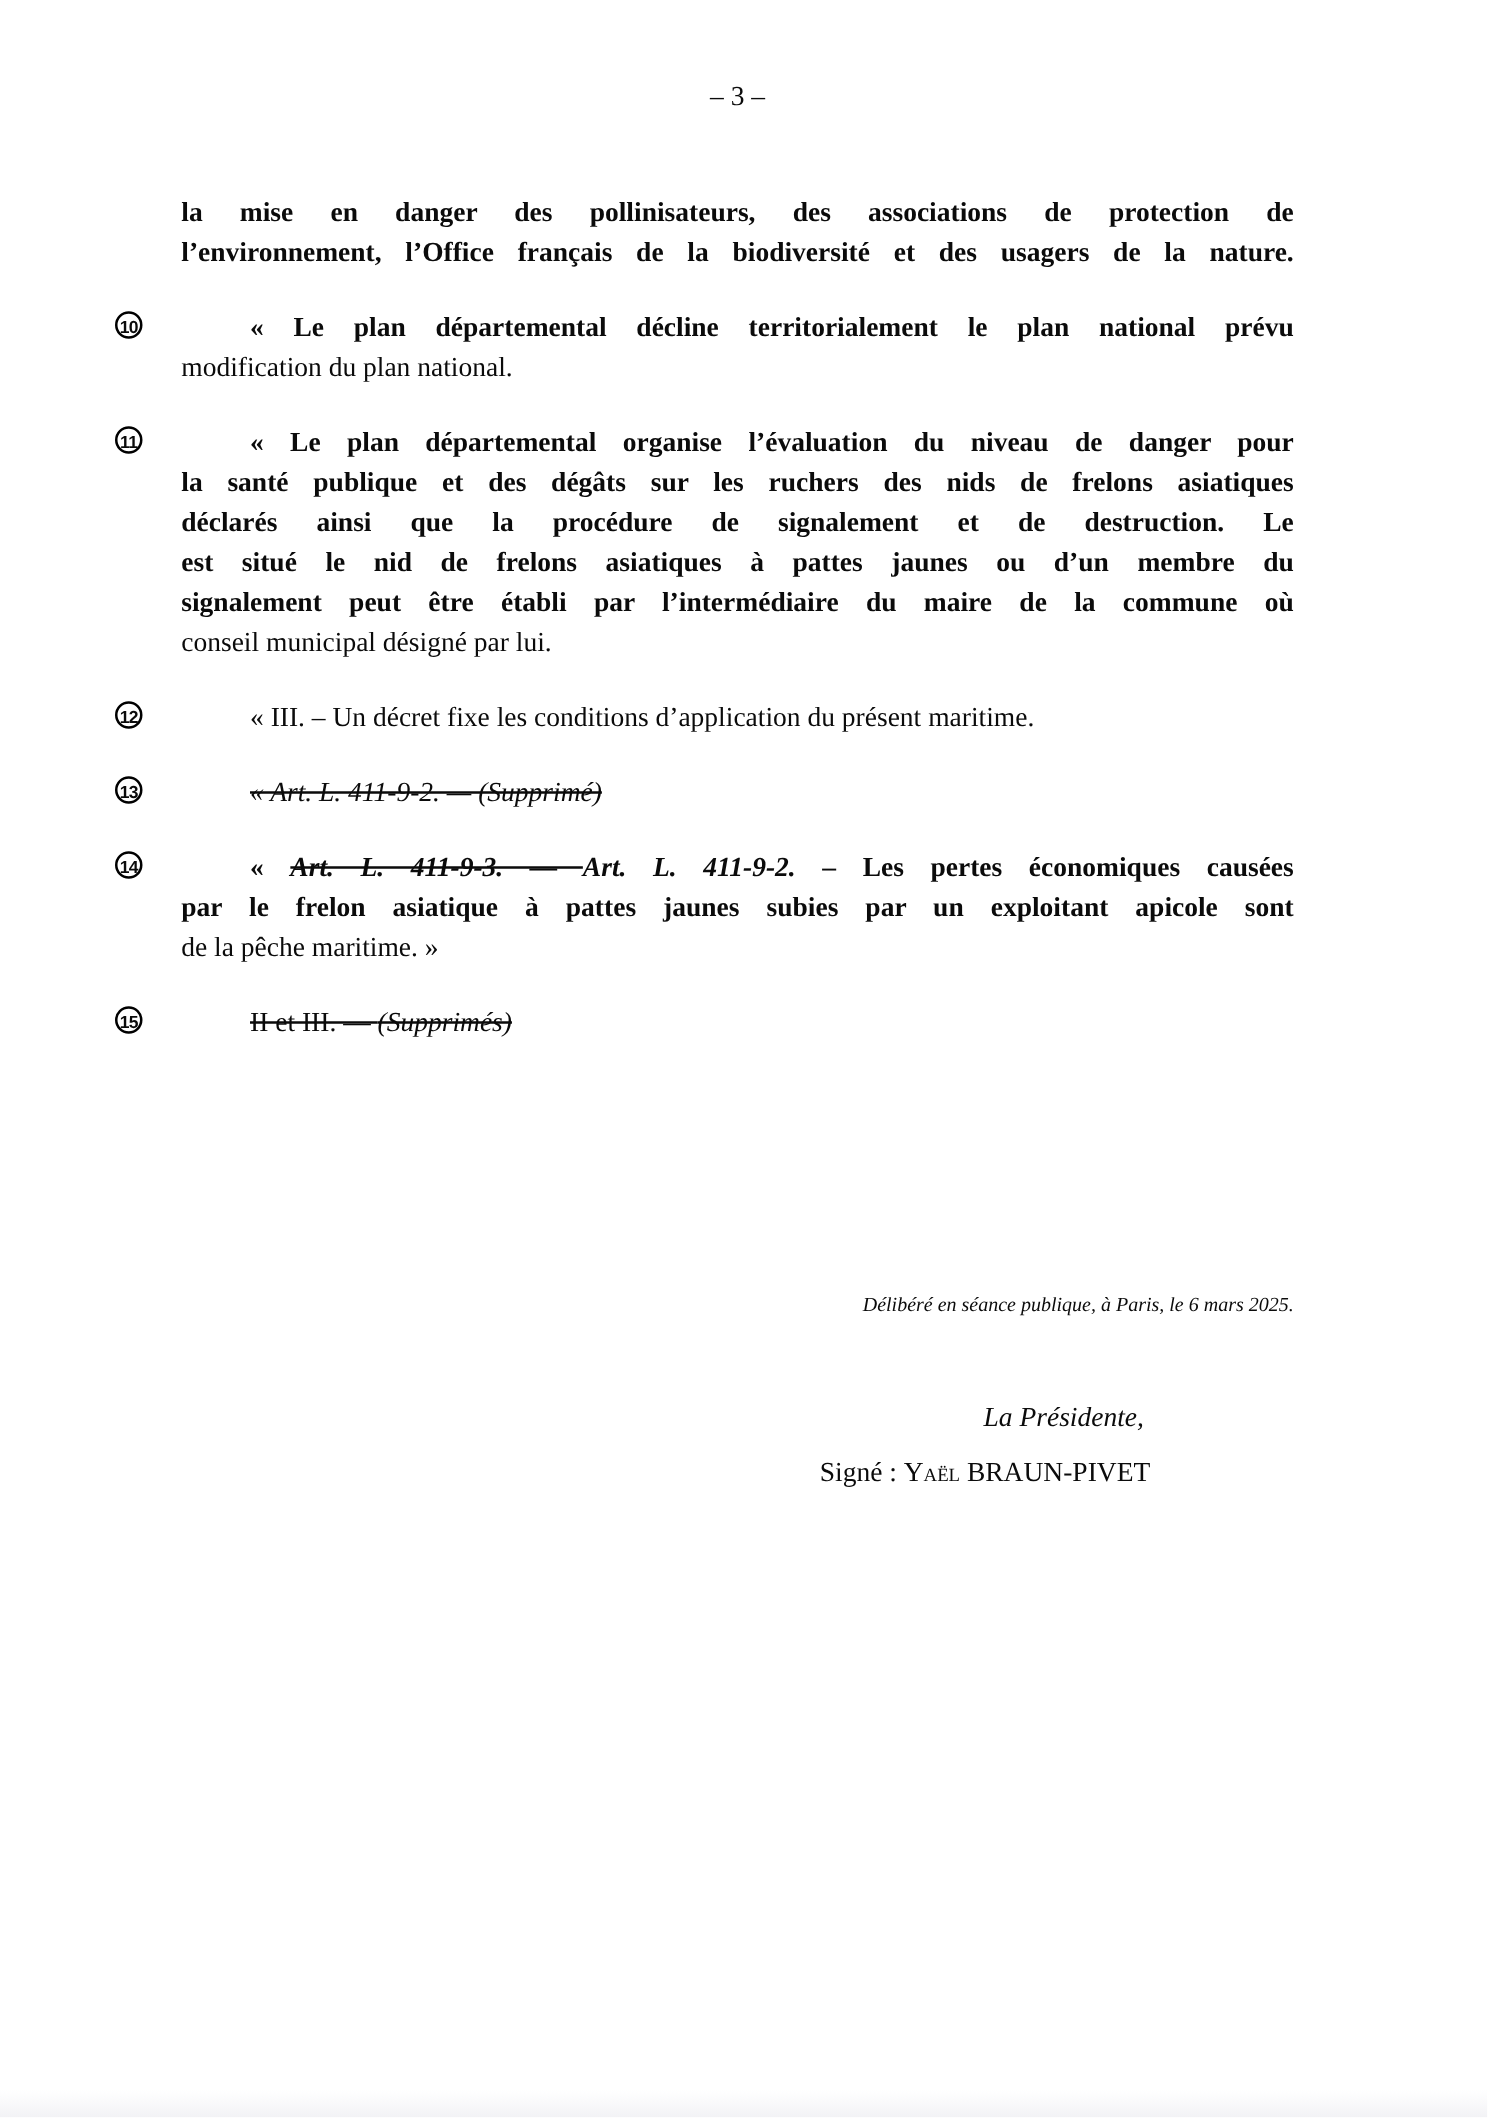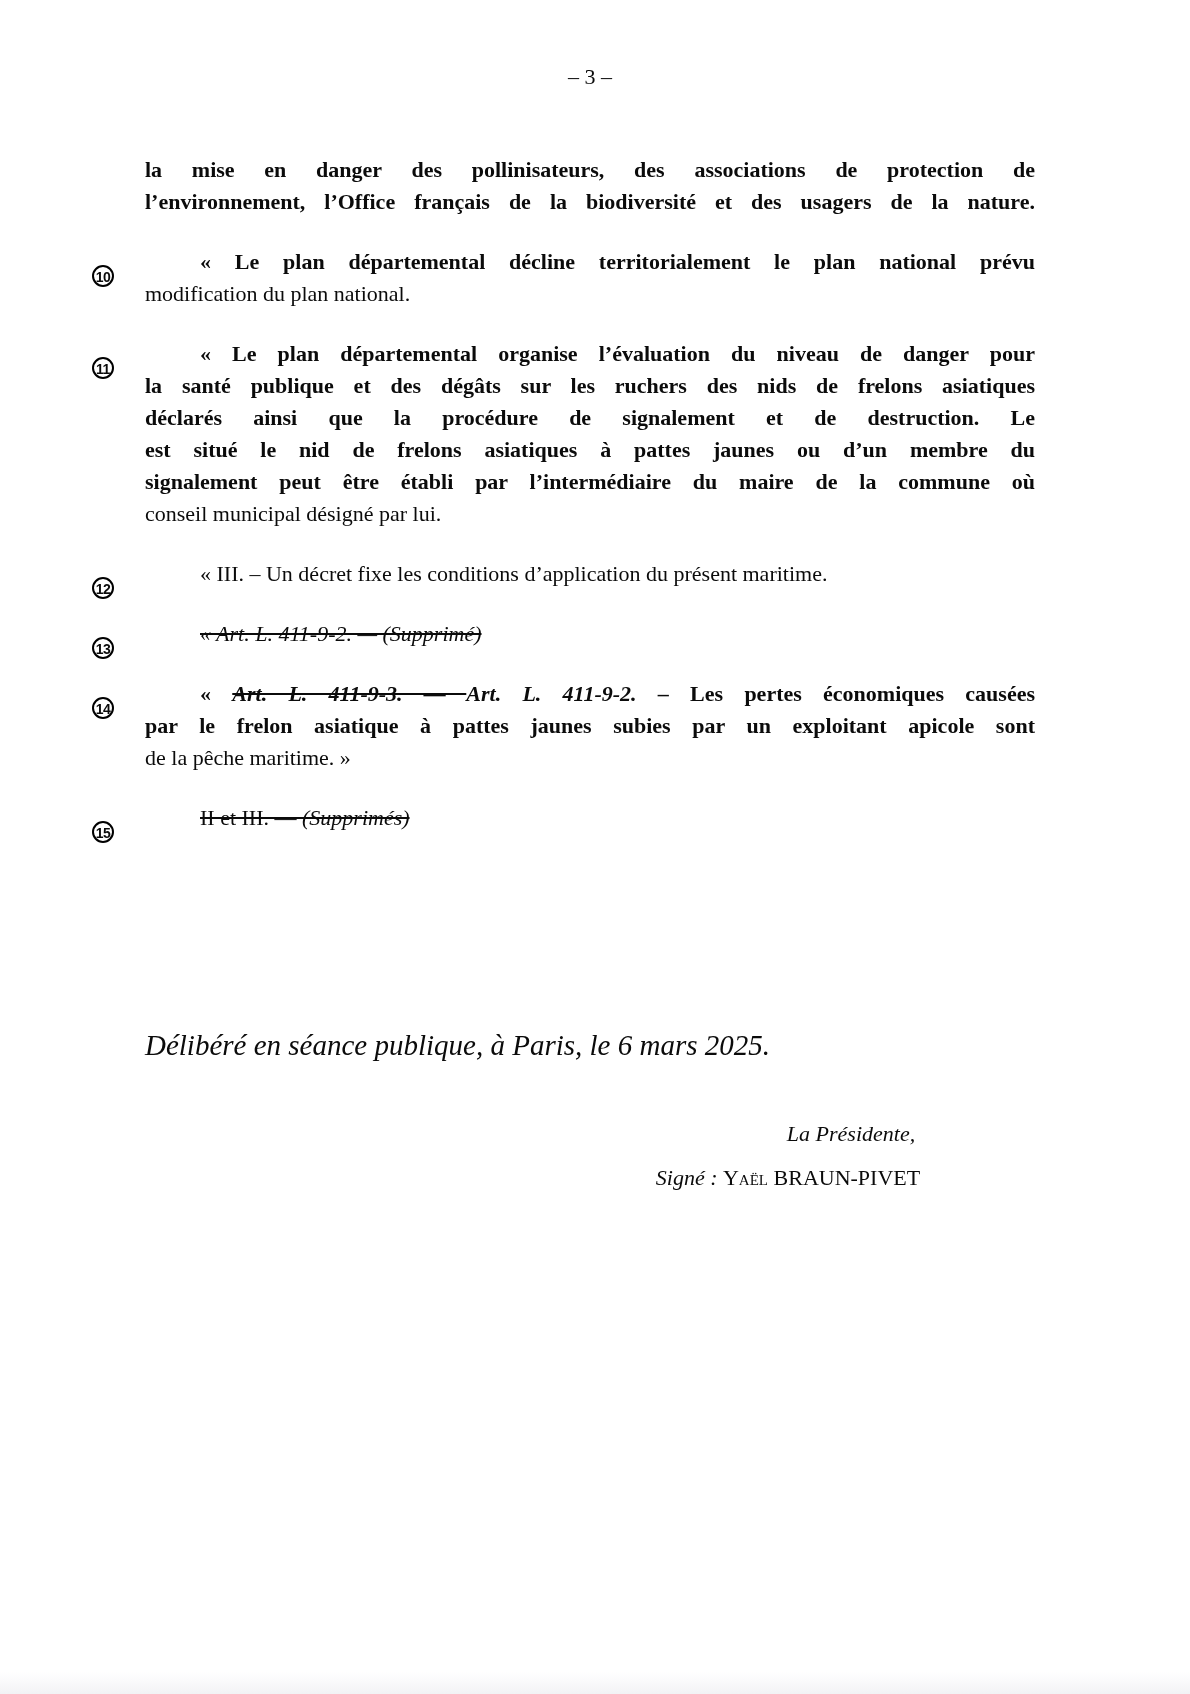--- a/index.html
+++ b/index.html
@@ -31,39 +31,38 @@
   .line.first{padding-left:55px;}
   .marker{
     position:absolute;left:-53px;top:3px;
     width:22px;height:22px;
     border:2.5px solid #000;border-radius:50%;
     display:flex;align-items:center;justify-content:center;
     font-family:"Liberation Sans","DejaVu Sans",sans-serif;
     font-size:14px;font-weight:700;letter-spacing:-0.5px;
     line-height:1;background:#fff;box-sizing:border-box;
     padding-top:1px;
-    margin-top:16px;
   }
   .s-plain{font-style:normal;}
   .s-italic{font-style:italic;}
   .s-strike{text-decoration:line-through;text-decoration-thickness:1.6px;}
   .s-strike-italic{font-style:italic;text-decoration:line-through;text-decoration-thickness:1.6px;}
   .deliberation{
     position:absolute;top:1029px;left:145px;width:890px;
-    text-align:left;font-style:italic;font-size:29px;line-height:32px;
+    text-align:right;font-style:italic;font-size:16px;line-height:32px;
   }
   .sig-role{
     position:absolute;top:1118px;left:501px;width:700px;
     text-align:center;font-style:italic;font-size:22px;line-height:32px;
   }
   .sig-line{
     position:absolute;top:1162px;left:438px;width:700px;
     text-align:center;font-size:22px;line-height:32px;
   }
-  .sig-prefix{font-style:italic;margin-top:38px;}
+  .sig-prefix{margin-top:38px;}
   .sig-given{font-style:normal;font-variant:small-caps;}
   .sig-family{font-style:normal;}
   .bottom-edge{
     position:absolute;left:0;bottom:0;width:100%;height:22px;
     background:linear-gradient(180deg,#ffffff 0%,#f8f8fa 55%,#f2f2f5 100%);
   }
 </style>
 </head>
 <body>
 

